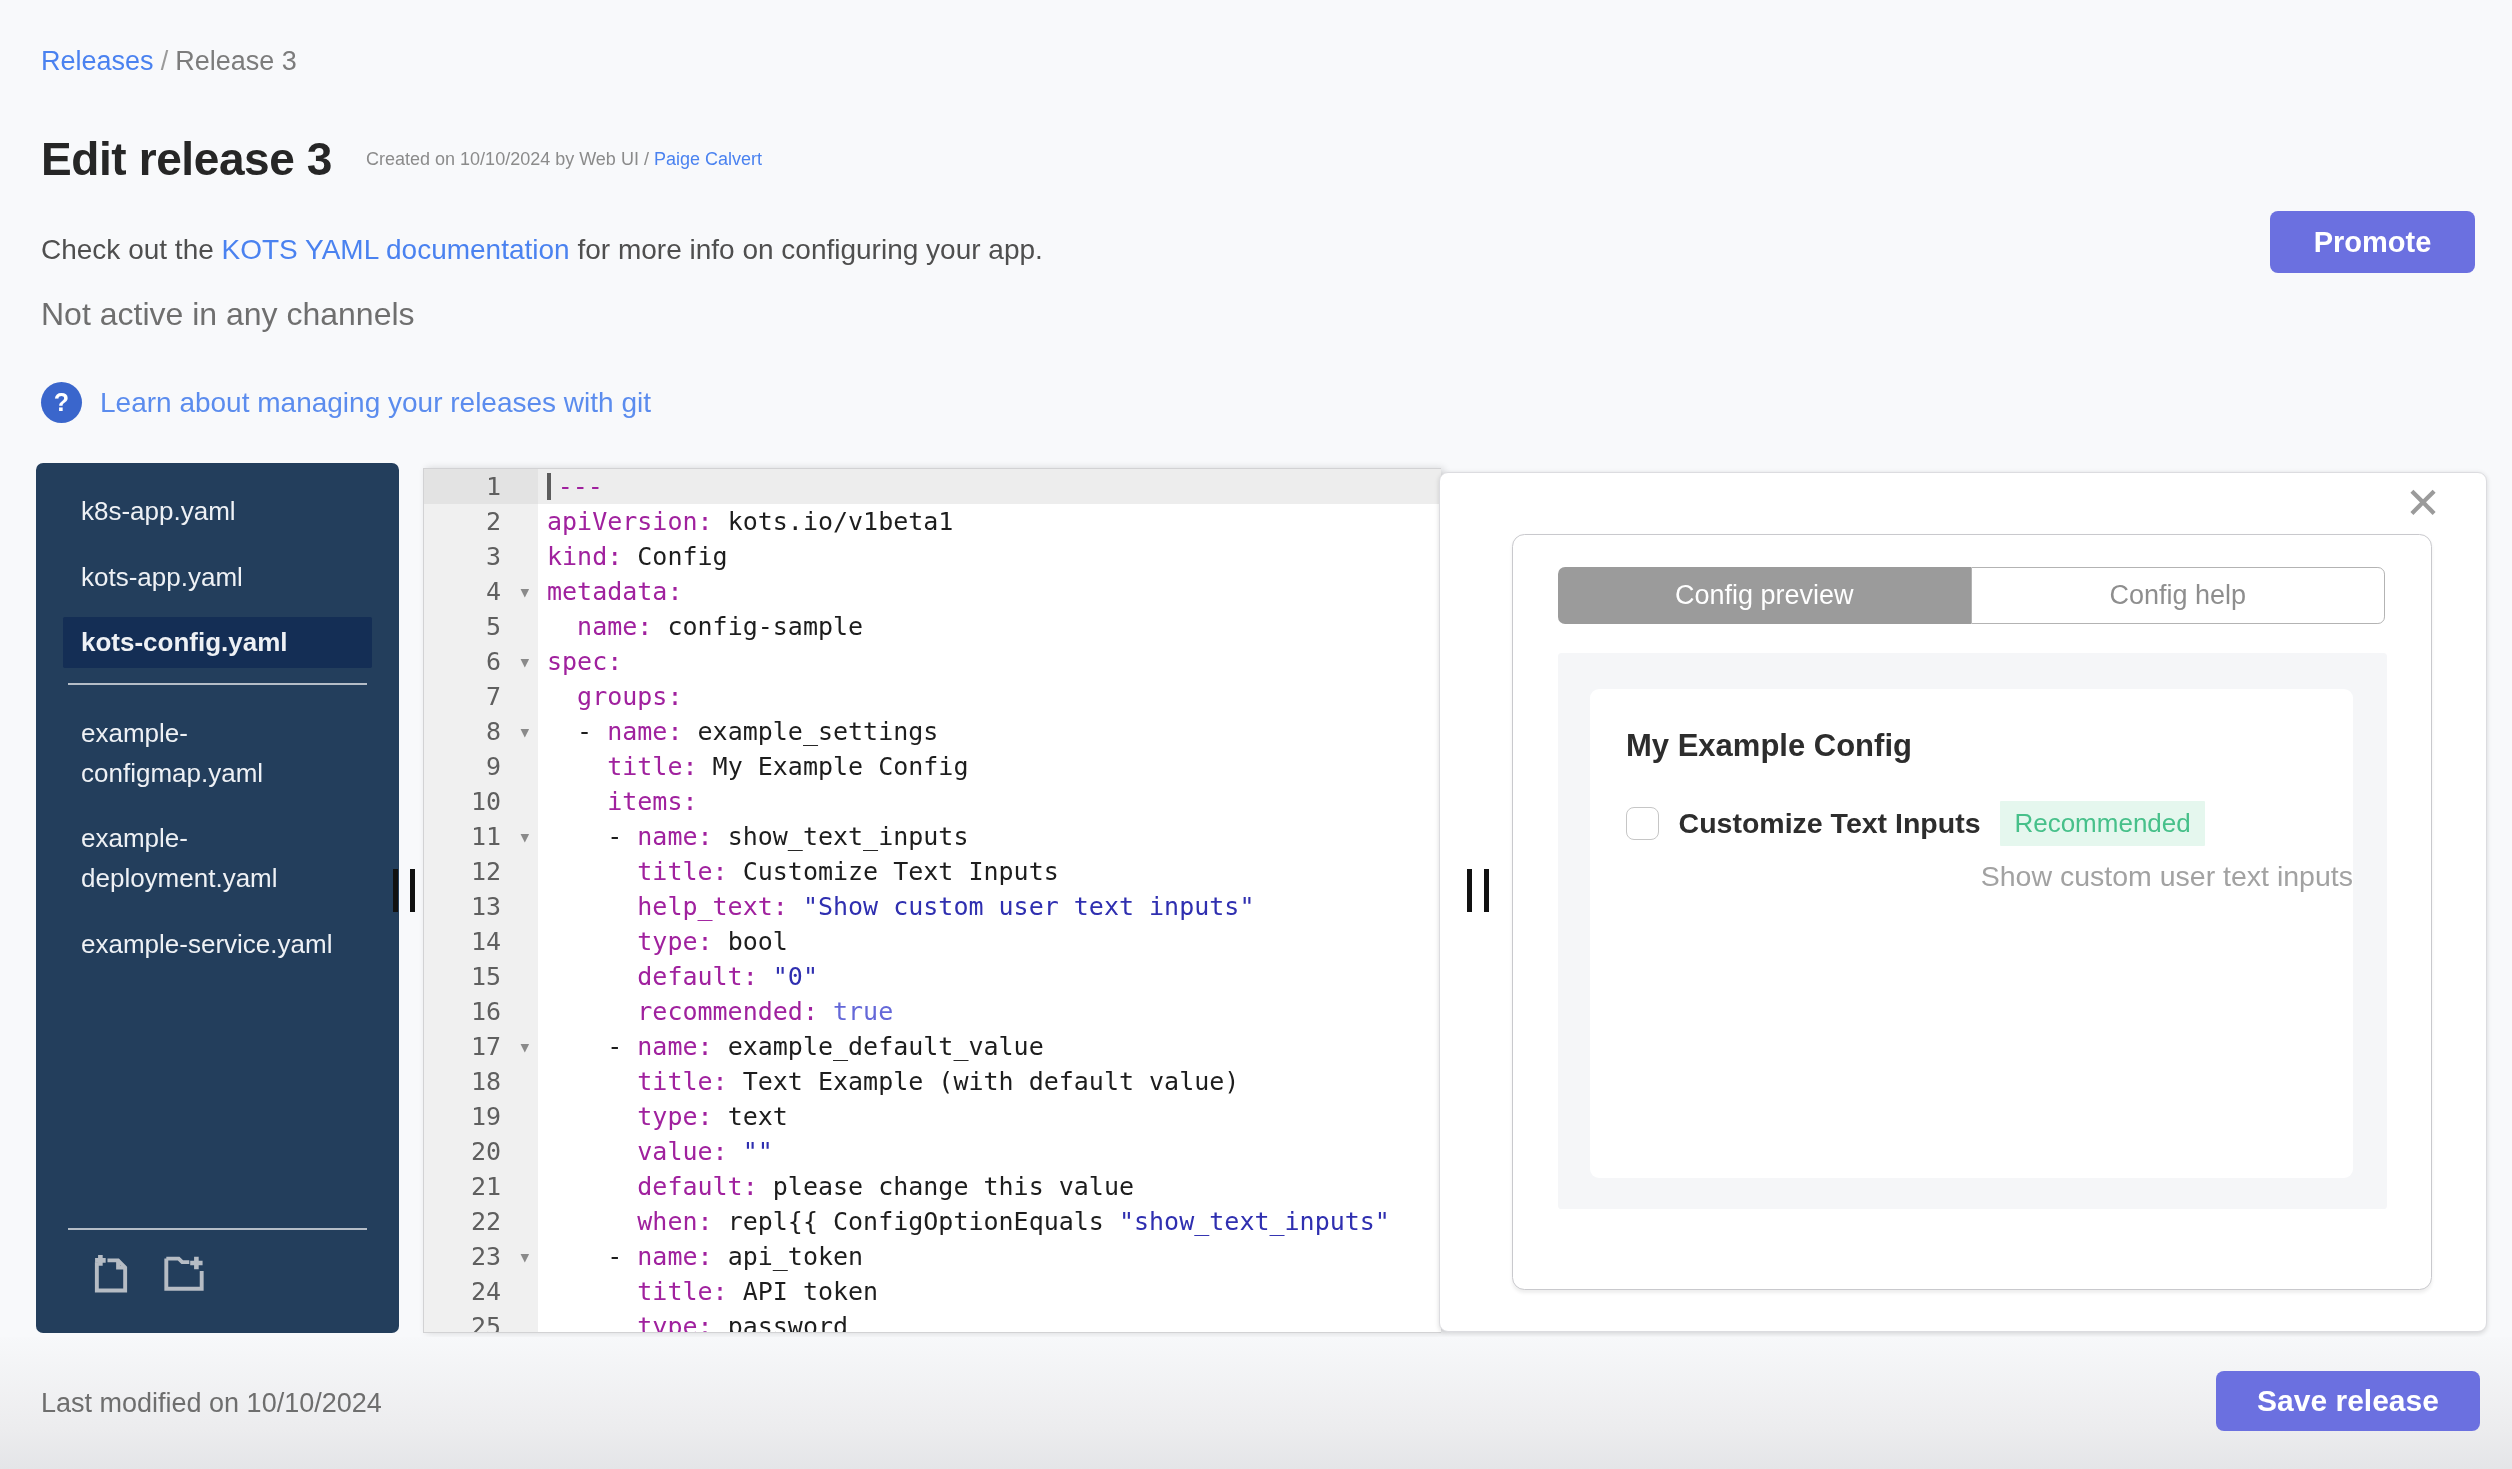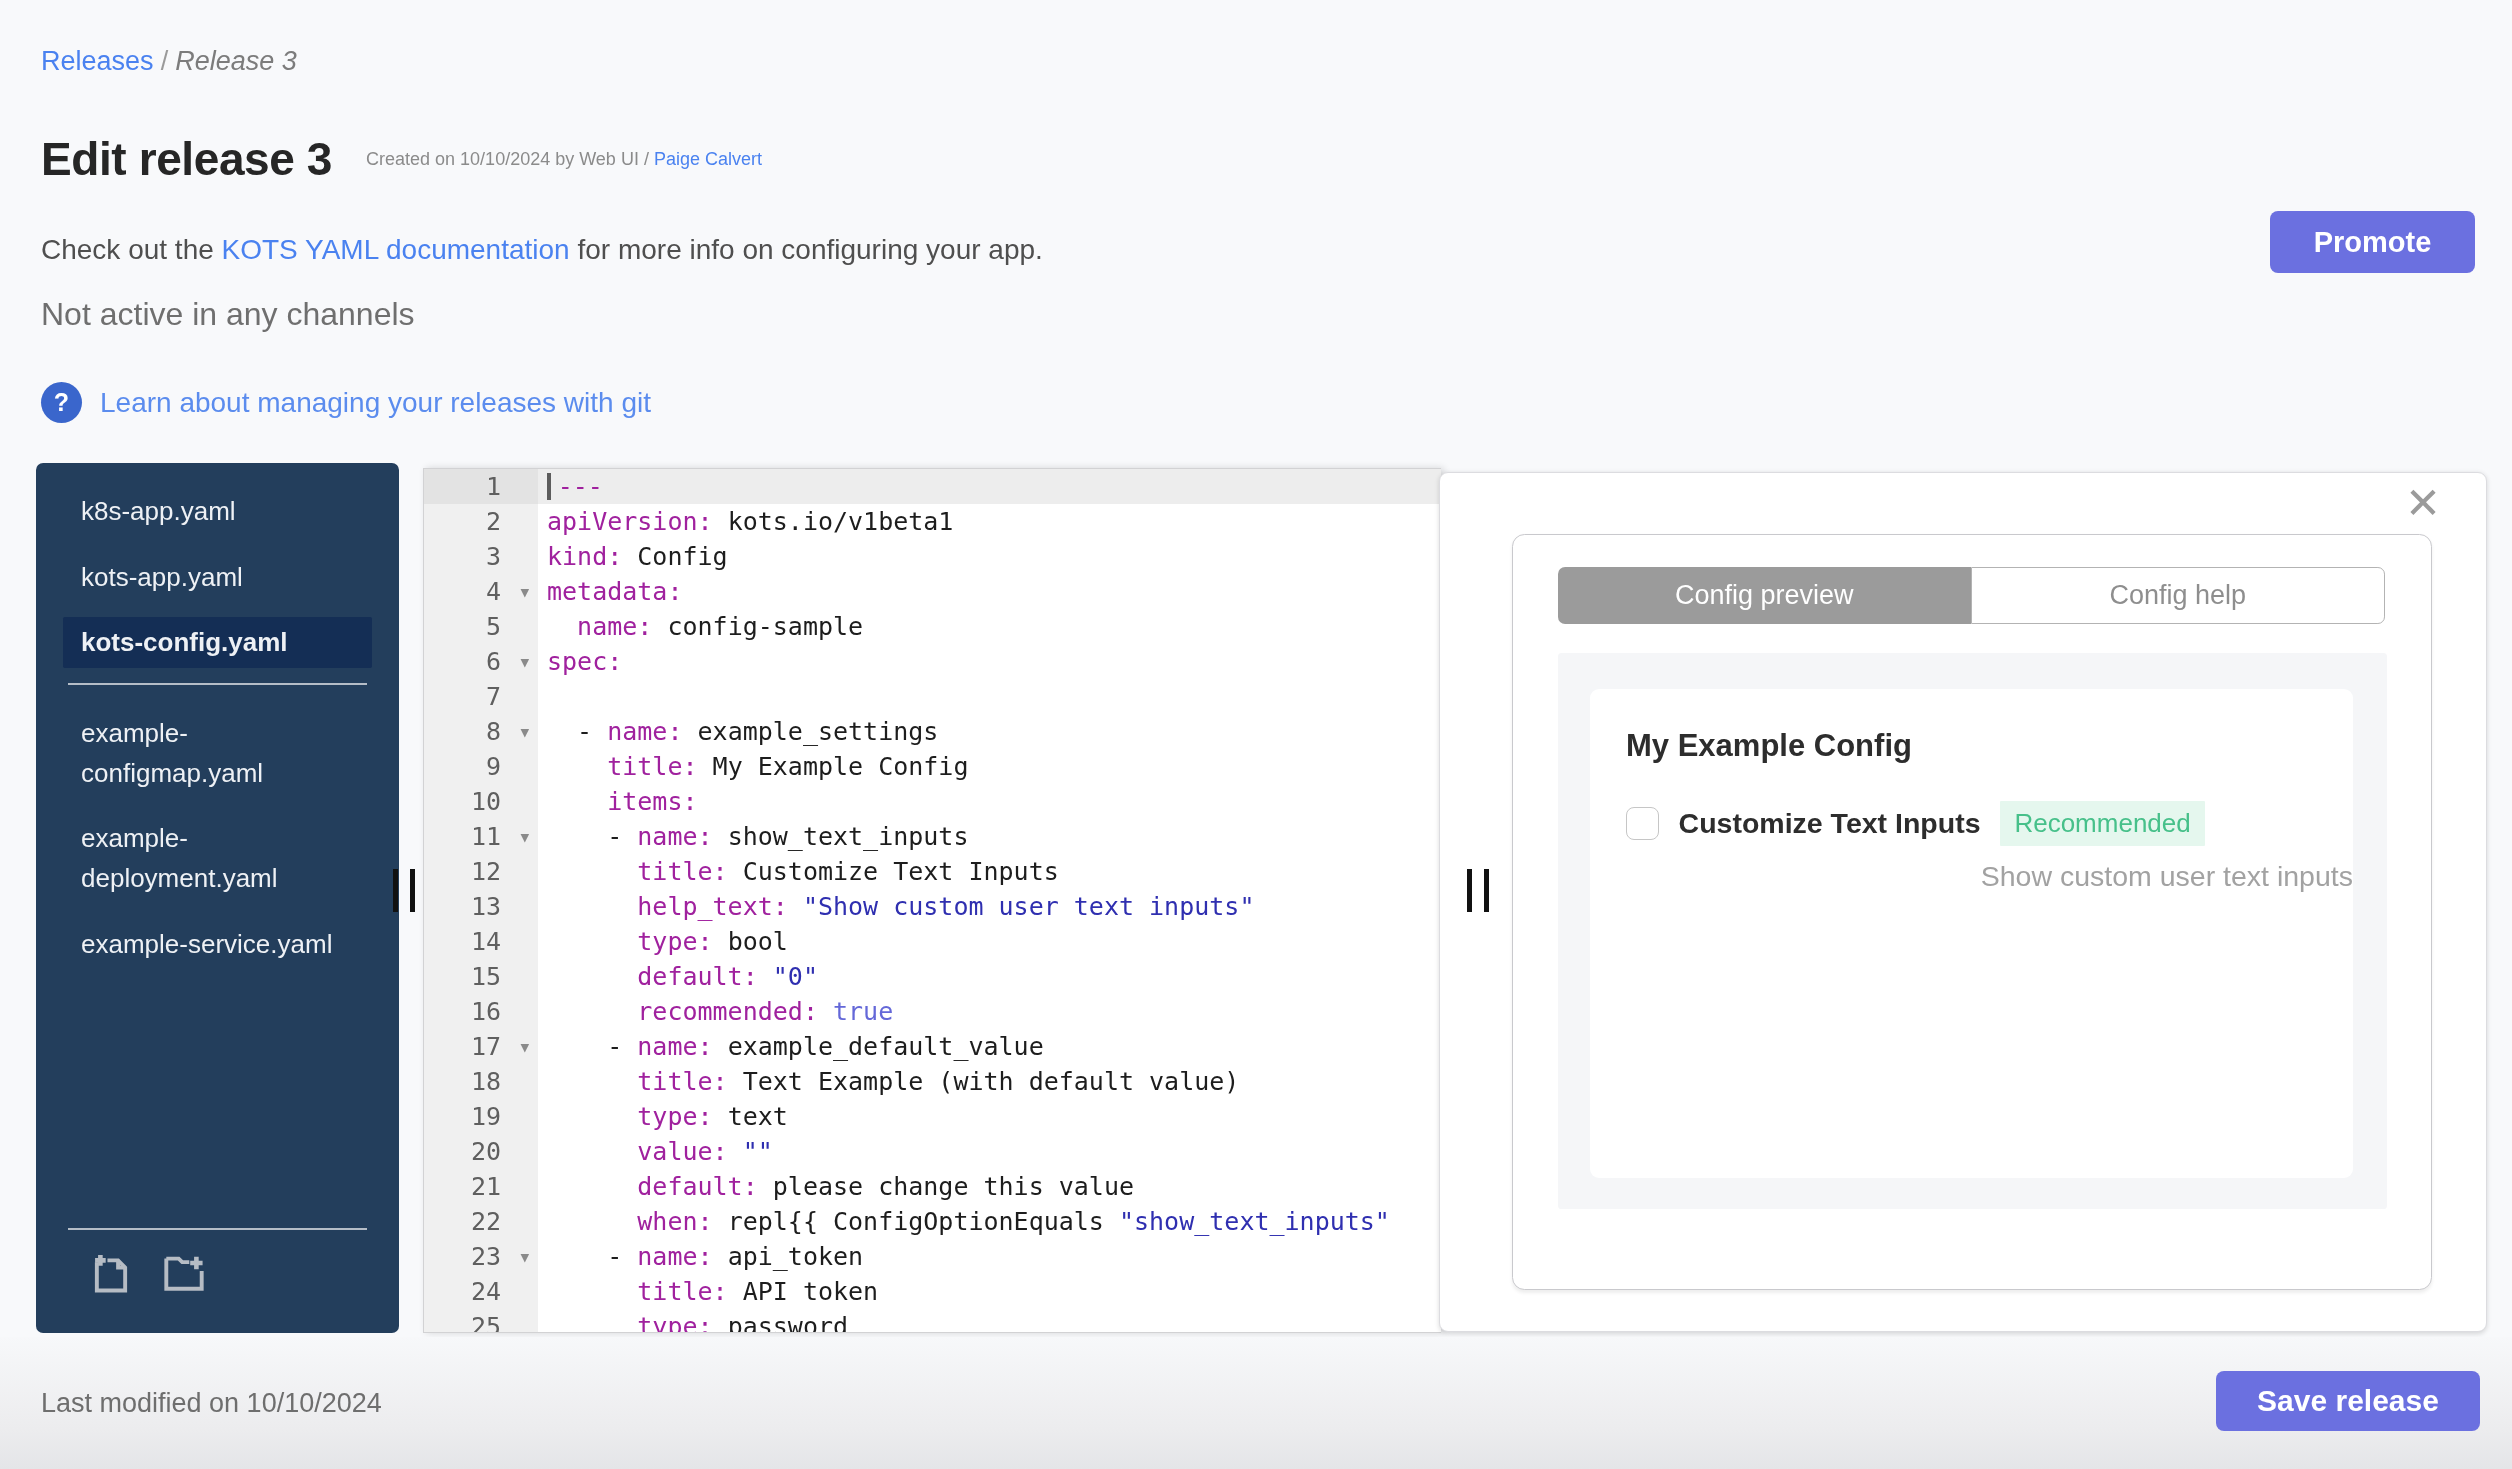--- a/index.html
+++ b/index.html
@@ -4,21 +4,21 @@
 <style>
   * { margin:0; padding:0; box-sizing:border-box; }
   html,body { width:2512px; height:1469px; }
   body { font-family:"Liberation Sans","DejaVu Sans",sans-serif; background:#f8f9fb; position:relative; overflow:hidden; }
   .page { position:absolute; inset:0; width:2512px; height:1469px; background:#f8f9fb; }
 
   
   .breadcrumb { position:absolute; left:41px; top:46px; font-size:27px; color:#8b8b8b; }
   .breadcrumb .crumb-link { color:#4a82f0; cursor:pointer; }
   .breadcrumb .crumb-sep { color:#9a9a9a; padding:0 7.1px; }
-  .breadcrumb .crumb-cur { color:#7c7c7c;font-style:italic; }
+  .breadcrumb .crumb-cur { color:#7c7c7c; }
 
   .title-row { position:absolute; left:41px; top:132px; display:flex; align-items:center; gap:34px; }
   .page-title { font-size:46px; font-weight:bold; color:#262626; letter-spacing:-0.4px; }
   .created-line { font-size:18px; color:#8b8b8b; }
   .created-line .author-link { color:#4a82f0; cursor:pointer; }
 
   .docs-line { position:absolute; left:41px; top:234px; font-size:28px; color:#4f4f4f; }
   .docs-line .docs-link { color:#4a82f0; cursor:pointer; }
 
   .channel-status { position:absolute; left:41px; top:296px; font-size:32px; color:#6f6f6f; }
@@ -158,21 +158,21 @@
   </div>
 
   <div class="editor">
     <div>
         <div class="code-row active"><div class="gutter-cell">1</div><div class="code-cell"><span class="cursor-bar"></span><span class="tok-key">---</span></div></div>
         <div class="code-row"><div class="gutter-cell">2</div><div class="code-cell"><span class="tok-key">apiVersion:</span><span class="tok-plain"> kots.io/v1beta1</span></div></div>
         <div class="code-row"><div class="gutter-cell">3</div><div class="code-cell"><span class="tok-key">kind:</span><span class="tok-plain"> Config</span></div></div>
         <div class="code-row"><div class="gutter-cell">4<span class="fold-arrow">▼</span></div><div class="code-cell"><span class="tok-key">metadata:</span></div></div>
         <div class="code-row"><div class="gutter-cell">5</div><div class="code-cell"><span class="tok-plain">  </span><span class="tok-key">name:</span><span class="tok-plain"> config-sample</span></div></div>
         <div class="code-row"><div class="gutter-cell">6<span class="fold-arrow">▼</span></div><div class="code-cell"><span class="tok-key">spec:</span></div></div>
-        <div class="code-row"><div class="gutter-cell">7</div></div>
+        <div class="code-row"><div class="gutter-cell">7</div><div class="code-cell"><span class="tok-plain">  </span><span class="tok-key">groups:</span></div></div>
         <div class="code-row"><div class="gutter-cell">8<span class="fold-arrow">▼</span></div><div class="code-cell"><span class="tok-plain">  - </span><span class="tok-key">name:</span><span class="tok-plain"> example_settings</span></div></div>
         <div class="code-row"><div class="gutter-cell">9</div><div class="code-cell"><span class="tok-plain">    </span><span class="tok-key">title:</span><span class="tok-plain"> My Example Config</span></div></div>
         <div class="code-row"><div class="gutter-cell">10</div><div class="code-cell"><span class="tok-plain">    </span><span class="tok-key">items:</span></div></div>
         <div class="code-row"><div class="gutter-cell">11<span class="fold-arrow">▼</span></div><div class="code-cell"><span class="tok-plain">    - </span><span class="tok-key">name:</span><span class="tok-plain"> show_text_inputs</span></div></div>
         <div class="code-row"><div class="gutter-cell">12</div><div class="code-cell"><span class="tok-plain">      </span><span class="tok-key">title:</span><span class="tok-plain"> Customize Text Inputs</span></div></div>
         <div class="code-row"><div class="gutter-cell">13</div><div class="code-cell"><span class="tok-plain">      </span><span class="tok-key">help_text:</span><span class="tok-plain"> </span><span class="tok-str">"Show custom user text inputs"</span></div></div>
         <div class="code-row"><div class="gutter-cell">14</div><div class="code-cell"><span class="tok-plain">      </span><span class="tok-key">type:</span><span class="tok-plain"> bool</span></div></div>
         <div class="code-row"><div class="gutter-cell">15</div><div class="code-cell"><span class="tok-plain">      </span><span class="tok-key">default:</span><span class="tok-plain"> </span><span class="tok-str">"0"</span></div></div>
         <div class="code-row"><div class="gutter-cell">16</div><div class="code-cell"><span class="tok-plain">      </span><span class="tok-key">recommended:</span><span class="tok-plain"> </span><span class="tok-bool">true</span></div></div>
         <div class="code-row"><div class="gutter-cell">17<span class="fold-arrow">▼</span></div><div class="code-cell"><span class="tok-plain">    - </span><span class="tok-key">name:</span><span class="tok-plain"> example_default_value</span></div></div>

